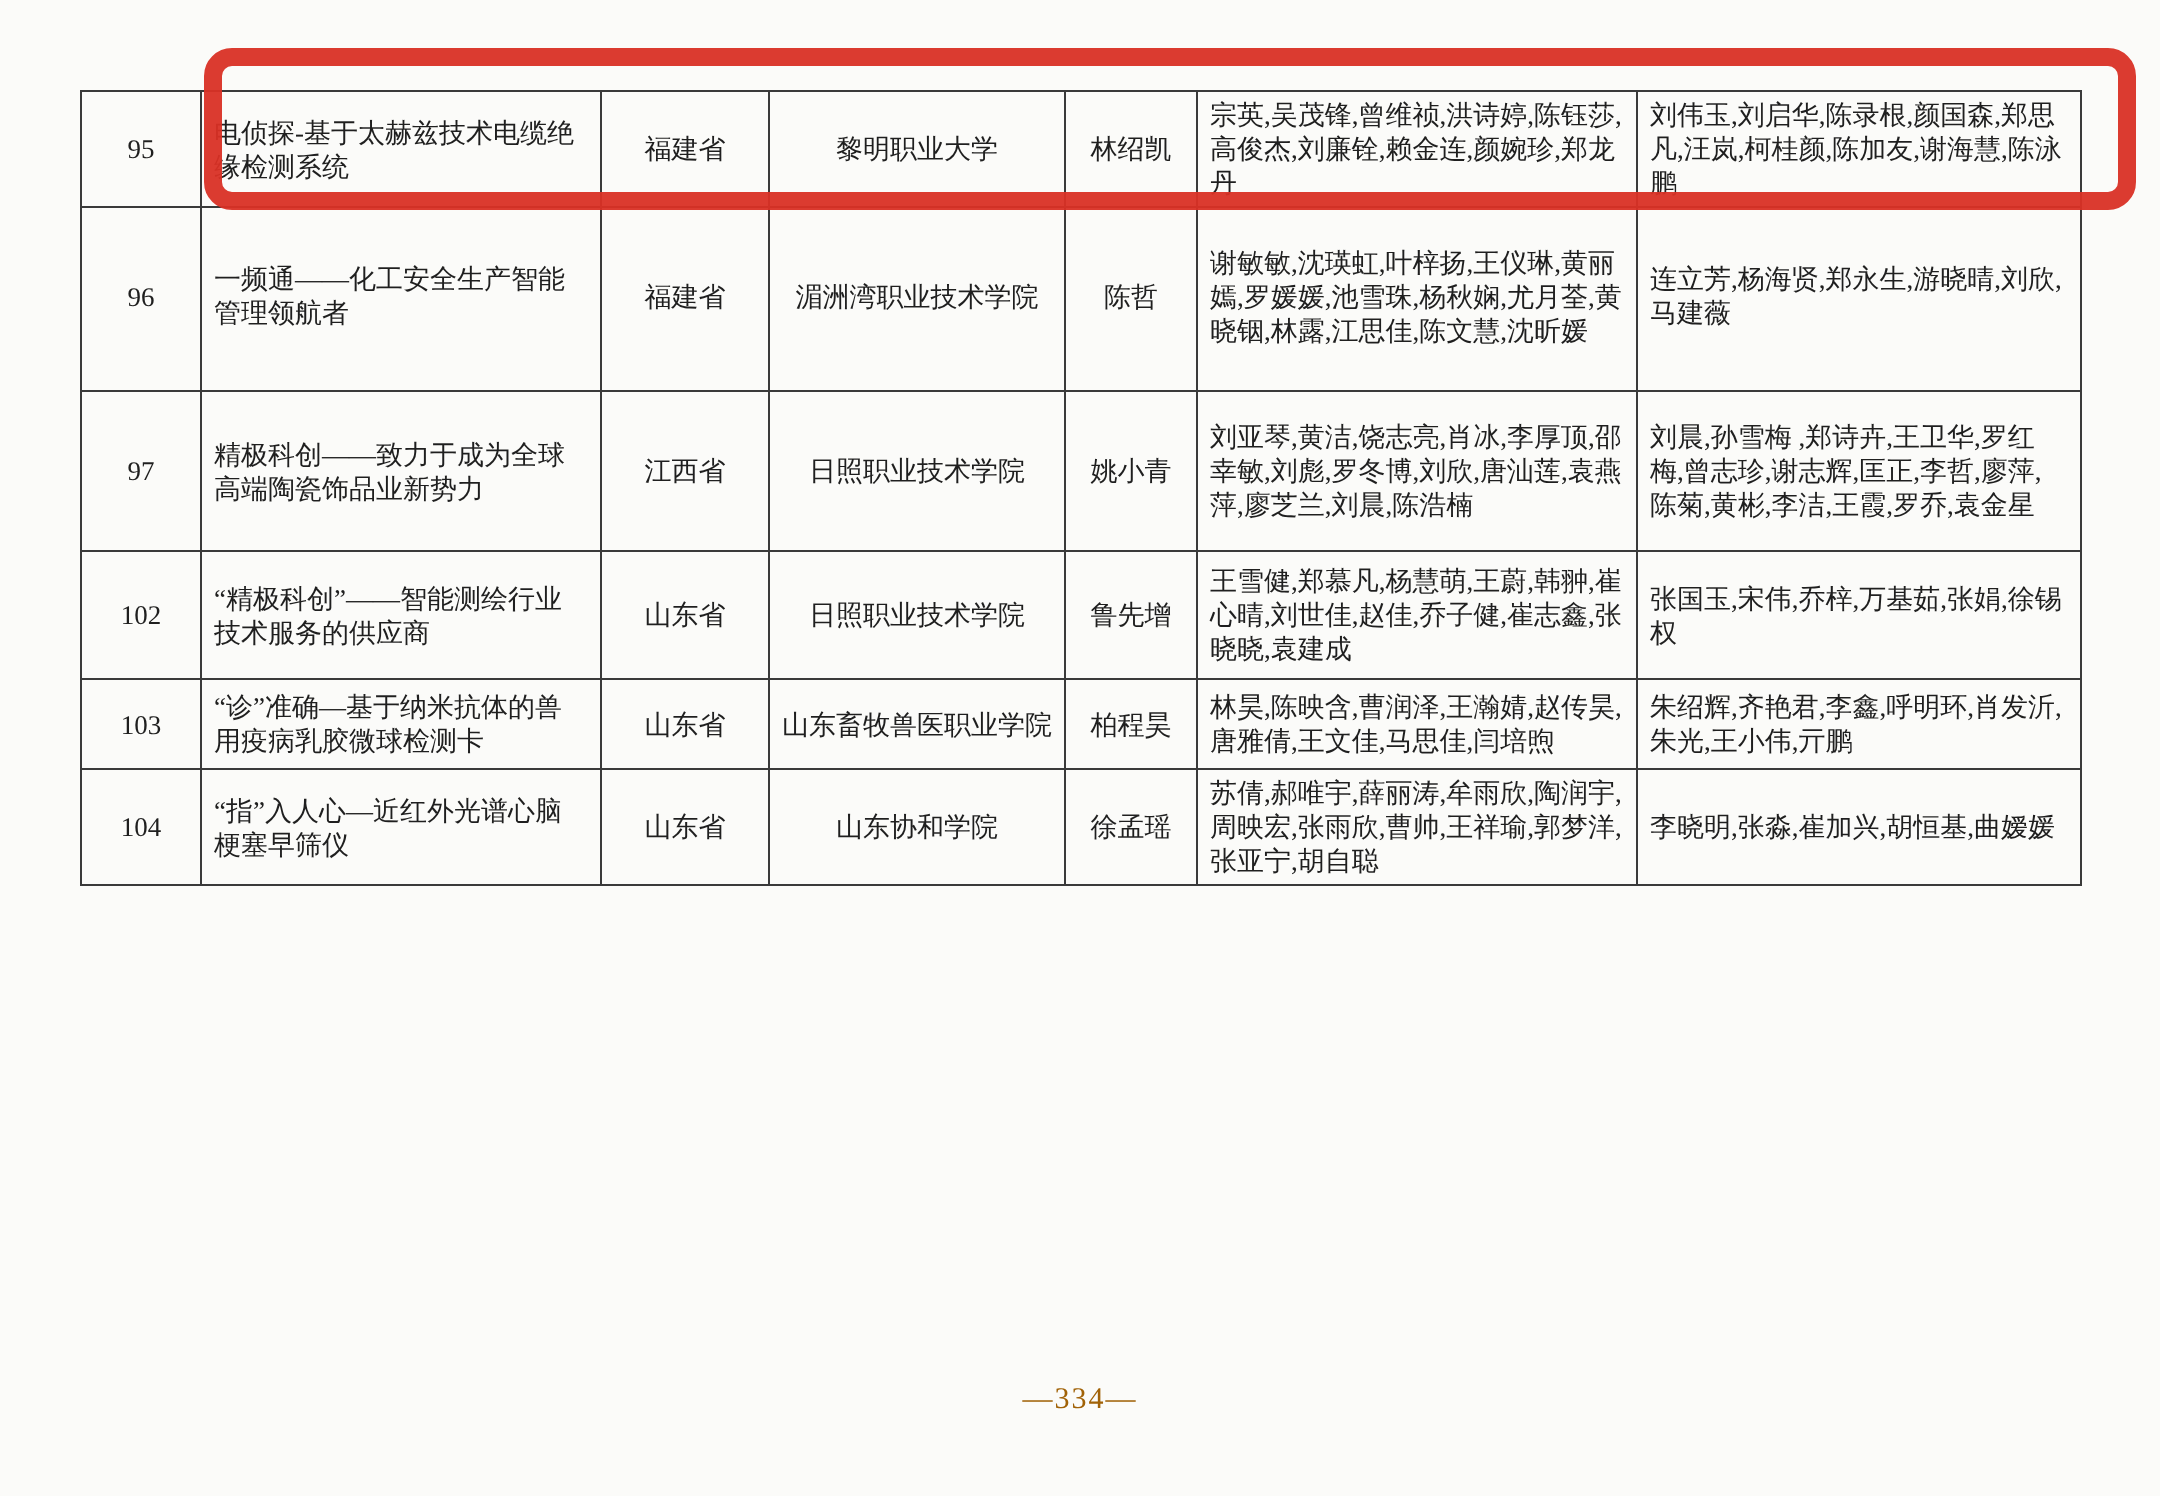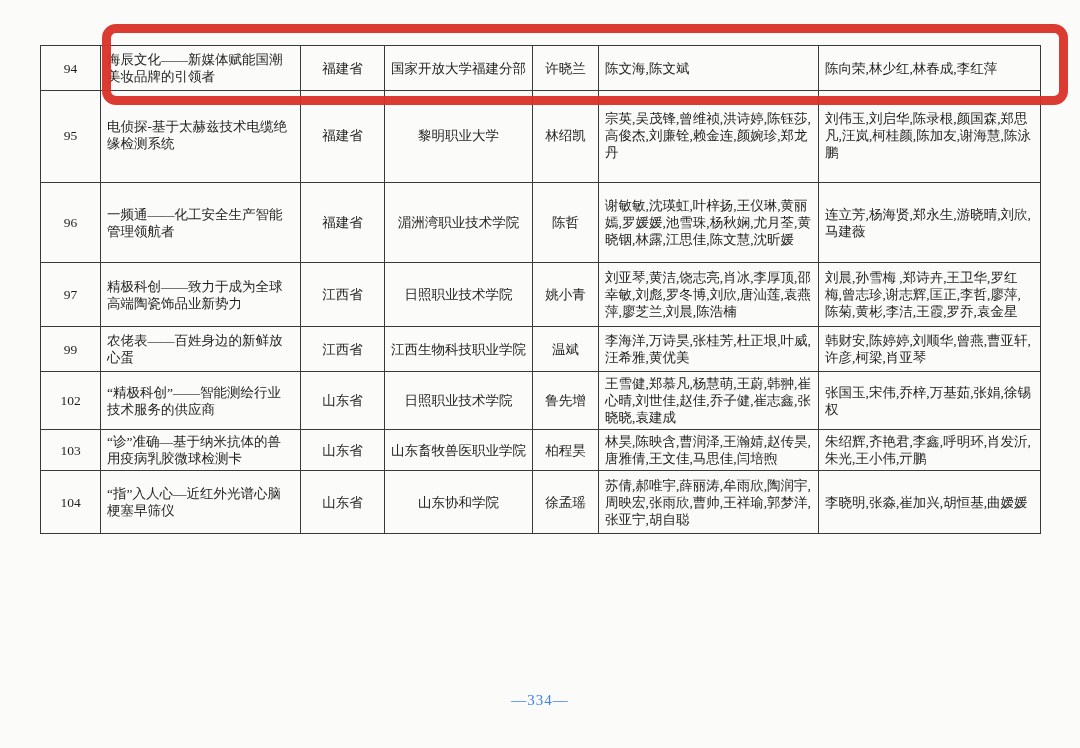--- a/index.html
+++ b/index.html
@@ -63,48 +63,39 @@
     z-index:5;
     opacity:.95;
   }
   .footer{
     position:absolute;
     left:0;right:0;
     top:692px;
     text-align:center;
     font-size:15px;
     letter-spacing:1px;
-    color:#3b82f6;
+    color:#a16207;
   }
 </style>
 </head>
 <body>
 
 <div class="page" data-name="document-page">
 
   <table class="award-table" data-name="award-list-table">
     <colgroup>
       <col class="c-no">
         <col class="c-project">
         <col class="c-province">
       <col class="c-school">
         <col class="c-leader">
         <col class="c-members">
         <col class="c-advisors">
     </colgroup>
     <tbody data-name="table-body">
-        <tr data-name="table-row">
-          <td class="center" data-name="cell-number">94</td>
-          <td class="left" data-name="cell-project">海辰文化——新媒体赋能国潮美妆品牌的引领者</td>
-          <td class="center" data-name="cell-province">福建省</td>
-          <td class="center" data-name="cell-school">国家开放大学福建分部</td>
-          <td class="center" data-name="cell-leader">许晓兰</td>
-          <td class="left" data-name="cell-members">陈文海,陈文斌</td>
-          <td class="left" data-name="cell-advisors">陈向荣,林少红,林春成,李红萍</td>
-        </tr>
         <tr data-name="table-row">
           <td class="center" data-name="cell-number">95</td>
           <td class="left" data-name="cell-project">电侦探-基于太赫兹技术电缆绝缘检测系统</td>
           <td class="center" data-name="cell-province">福建省</td>
           <td class="center" data-name="cell-school">黎明职业大学</td>
           <td class="center" data-name="cell-leader">林绍凯</td>
           <td class="left" data-name="cell-members">宗英,吴茂锋,曾维祯,洪诗婷,陈钰莎,高俊杰,刘廉铨,赖金连,颜婉珍,郑龙丹</td>
           <td class="left" data-name="cell-advisors">刘伟玉,刘启华,陈录根,颜国森,郑思凡,汪岚,柯桂颜,陈加友,谢海慧,陈泳鹏</td>
         </tr>
         <tr data-name="table-row">
@@ -117,29 +108,20 @@
           <td class="left" data-name="cell-advisors">连立芳,杨海贤,郑永生,游晓晴,刘欣,马建薇</td>
         </tr>
         <tr data-name="table-row">
           <td class="center" data-name="cell-number">97</td>
           <td class="left" data-name="cell-project">精极科创——致力于成为全球高端陶瓷饰品业新势力</td>
           <td class="center" data-name="cell-province">江西省</td>
           <td class="center" data-name="cell-school">日照职业技术学院</td>
           <td class="center" data-name="cell-leader">姚小青</td>
           <td class="left" data-name="cell-members">刘亚琴,黄洁,饶志亮,肖冰,李厚顶,邵幸敏,刘彪,罗冬博,刘欣,唐汕莲,袁燕萍,廖芝兰,刘晨,陈浩楠</td>
           <td class="left" data-name="cell-advisors">刘晨,孙雪梅 ,郑诗卉,王卫华,罗红梅,曾志珍,谢志辉,匡正,李哲,廖萍,陈菊,黄彬,李洁,王霞,罗乔,袁金星</td>
-        </tr>
-        <tr data-name="table-row">
-          <td class="center" data-name="cell-number">99</td>
-          <td class="left" data-name="cell-project">农佬表——百姓身边的新鲜放心蛋</td>
-          <td class="center" data-name="cell-province">江西省</td>
-          <td class="center" data-name="cell-school">江西生物科技职业学院</td>
-          <td class="center" data-name="cell-leader">温斌</td>
-          <td class="left" data-name="cell-members">李海洋,万诗昊,张桂芳,杜正垠,叶威,汪希雅,黄优美</td>
-          <td class="left" data-name="cell-advisors">韩财安,陈婷婷,刘顺华,曾燕,曹亚轩,许彦,柯梁,肖亚琴</td>
         </tr>
         <tr data-name="table-row">
           <td class="center" data-name="cell-number">102</td>
           <td class="left" data-name="cell-project">“精极科创”——智能测绘行业技术服务的供应商</td>
           <td class="center" data-name="cell-province">山东省</td>
           <td class="center" data-name="cell-school">日照职业技术学院</td>
           <td class="center" data-name="cell-leader">鲁先增</td>
           <td class="left" data-name="cell-members">王雪健,郑慕凡,杨慧萌,王蔚,韩翀,崔心晴,刘世佳,赵佳,乔子健,崔志鑫,张晓晓,袁建成</td>
           <td class="left" data-name="cell-advisors">张国玉,宋伟,乔梓,万基茹,张娟,徐锡权</td>
         </tr>

